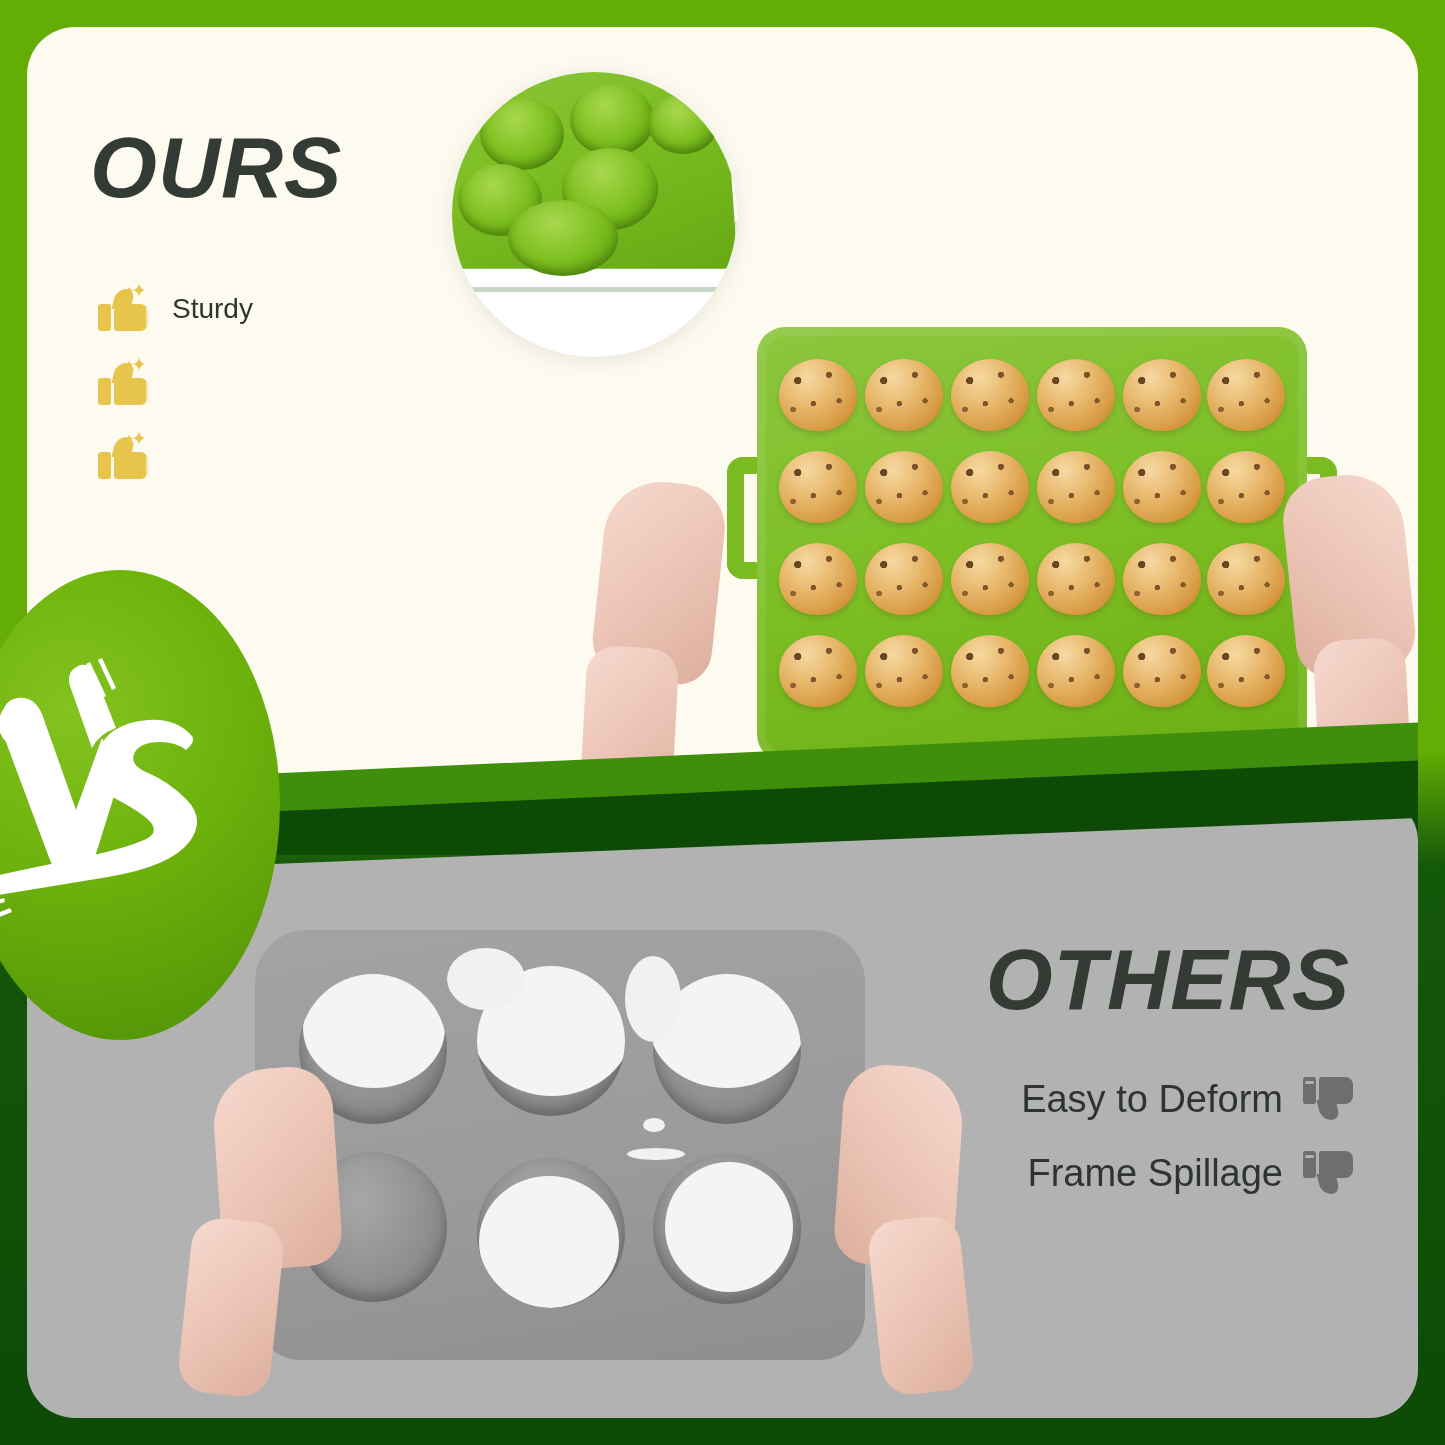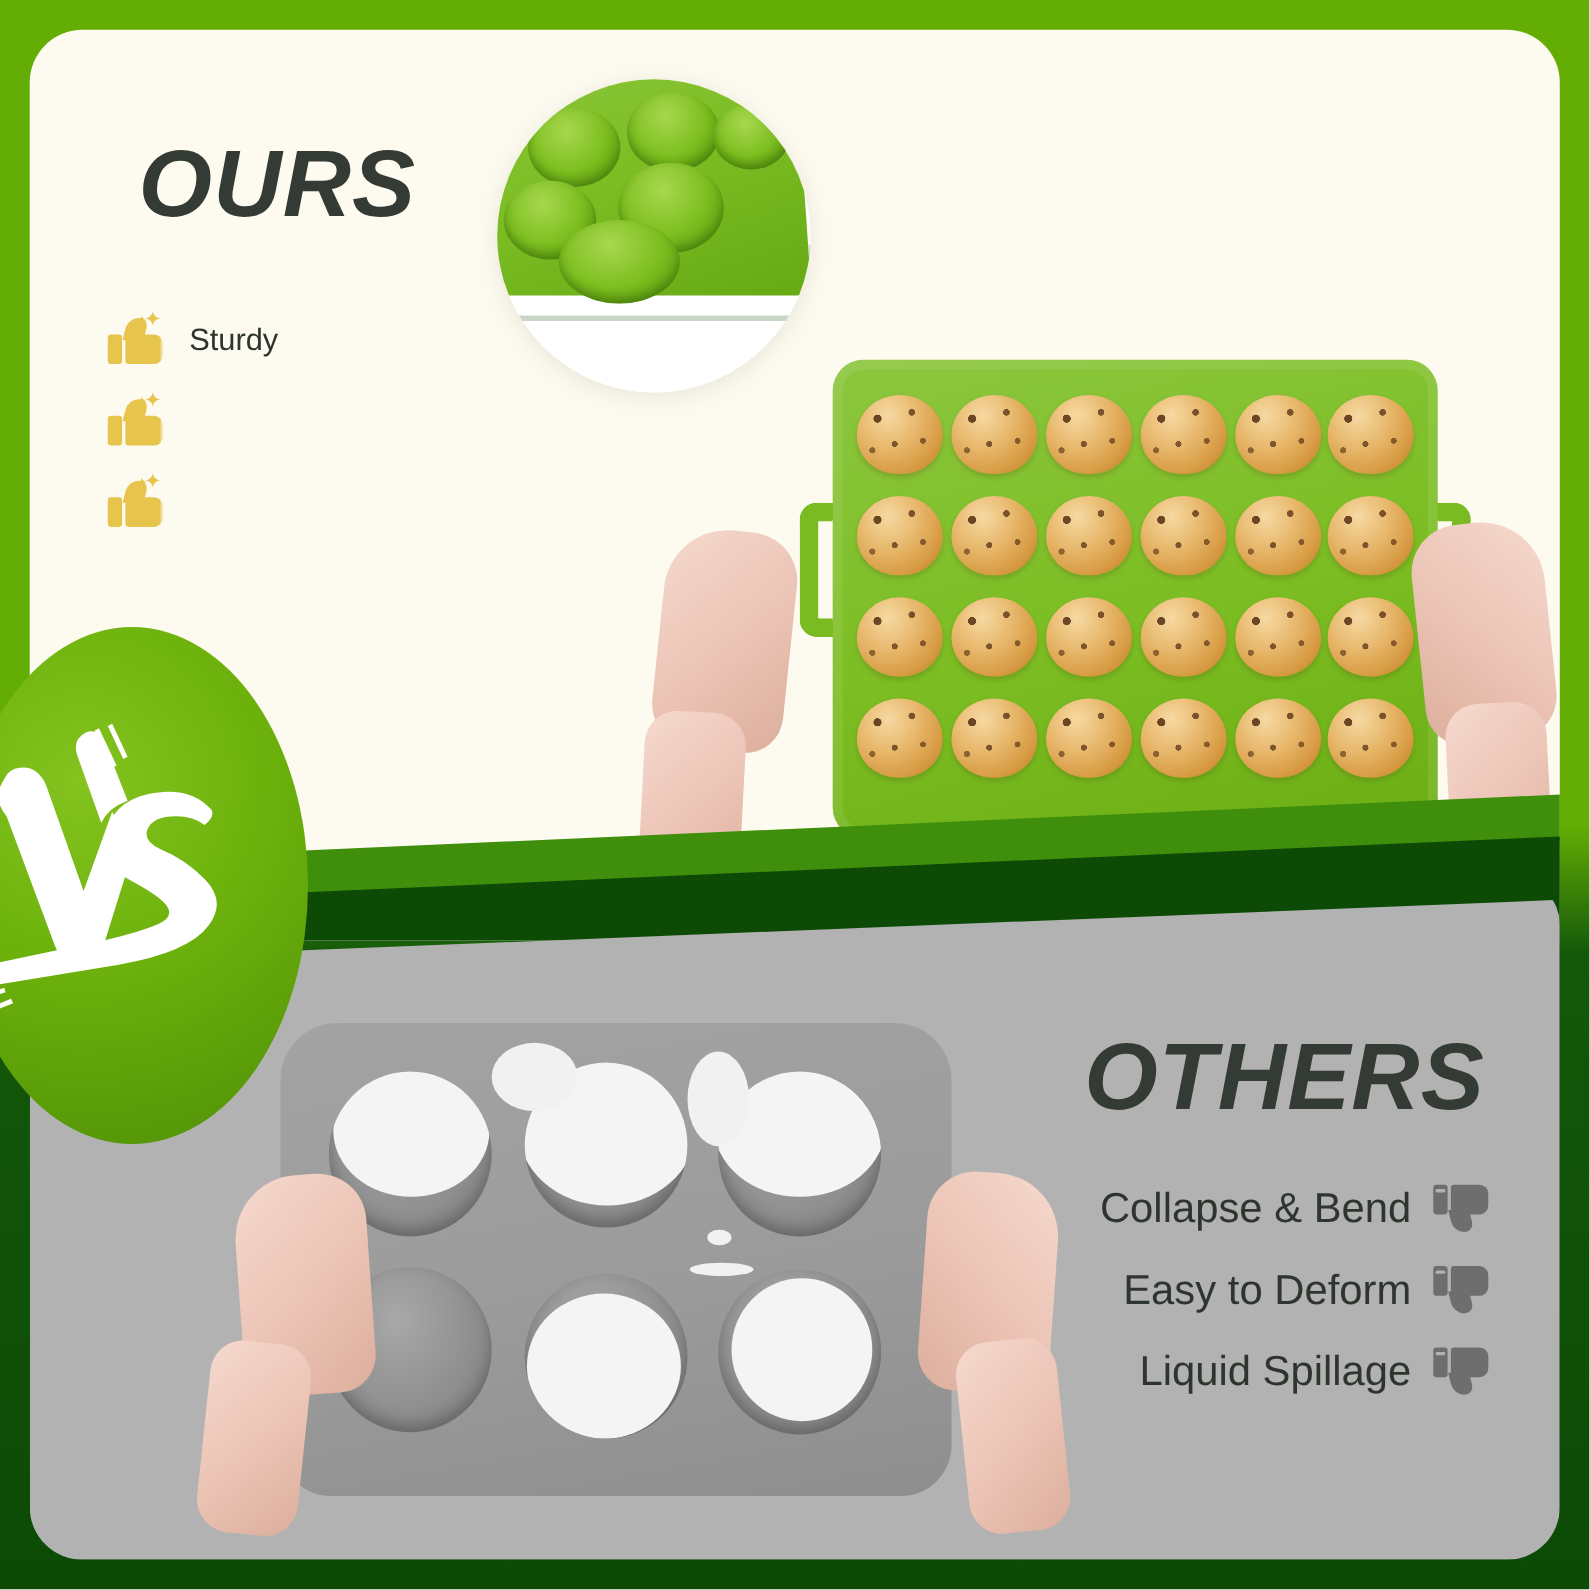--- a/index.html
+++ b/index.html
@@ -55,21 +55,20 @@
     clip-path: polygon(0 74px, 100% 18px, 100% 100%, 0 100%);
   }
 
   
   .heading {
     position: absolute;
     font-weight: bold;
     font-style: italic;
     color: #343B34;
     letter-spacing: 1px;
-    margin-left: 36px;
   }
   #ours-heading { left: 90px; top: 118px; font-size: 86px; }
   #others-heading { right: 95px; top: 930px; font-size: 86px; }
 
   
   .feature-list { position: absolute; }
   #ours-features { left: 98px; top: 272px; }
   #others-features { right: 90px; top: 1062px; text-align: right; }
 
   .feature-row {
@@ -398,39 +397,30 @@
         <span class="cuff"></span>
           <span class="palm"></span>
           <span class="digit"></span>
           <span class="ridge"></span>
       </span>
     </div>
   </div>
 
   <div class="feature-list" id="others-features">
     <div class="feature-row">
-      <span class="feature-label">Collapse &amp; Bend</span>
-      <span class="thumb thumb-down">
-        <span class="cuff"></span>
-          <span class="notch"></span>
-          <span class="palm"></span>
-          <span class="digit"></span>
-      </span>
-    </div>
-    <div class="feature-row">
       <span class="feature-label">Easy to Deform</span>
       <span class="thumb thumb-down">
         <span class="cuff"></span>
           <span class="notch"></span>
           <span class="palm"></span>
           <span class="digit"></span>
       </span>
     </div>
     <div class="feature-row">
-      <span class="feature-label">Liquid Spillage</span>
+      <span class="feature-label">Frame Spillage</span>
       <span class="thumb thumb-down">
         <span class="cuff"></span>
           <span class="notch"></span>
           <span class="palm"></span>
           <span class="digit"></span>
       </span>
     </div>
   </div>
 
   <div id="vs-badge">

